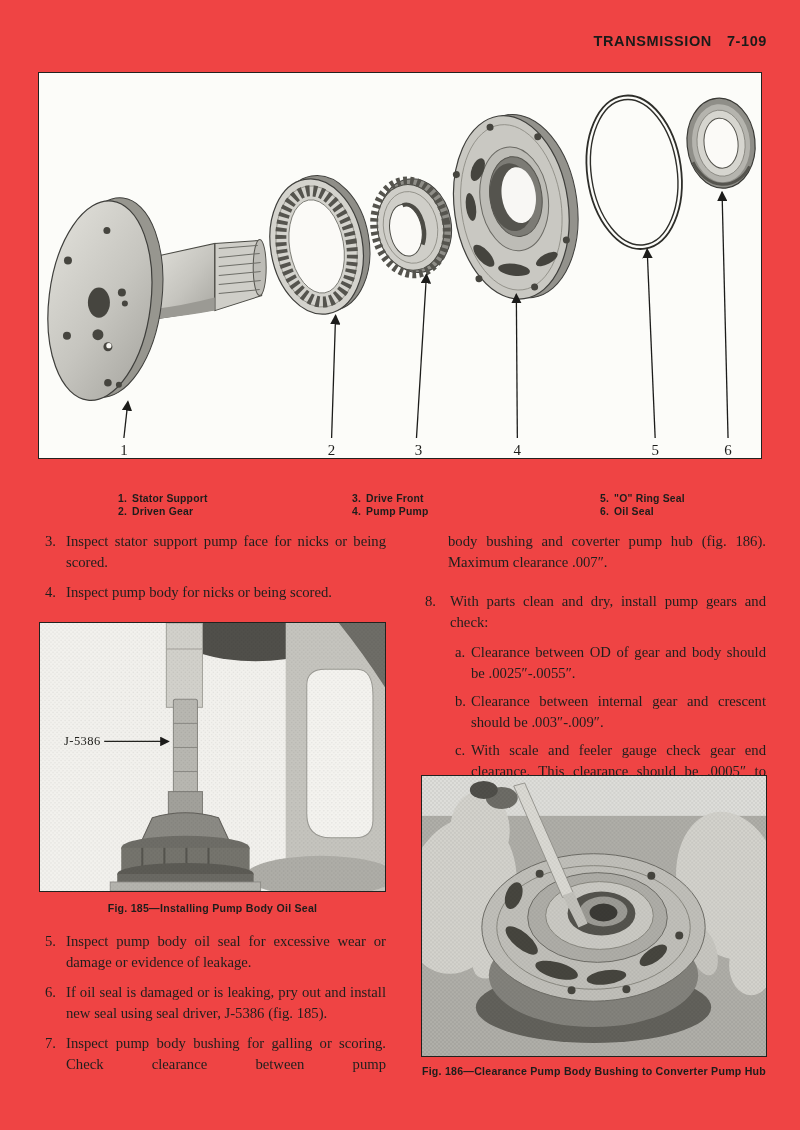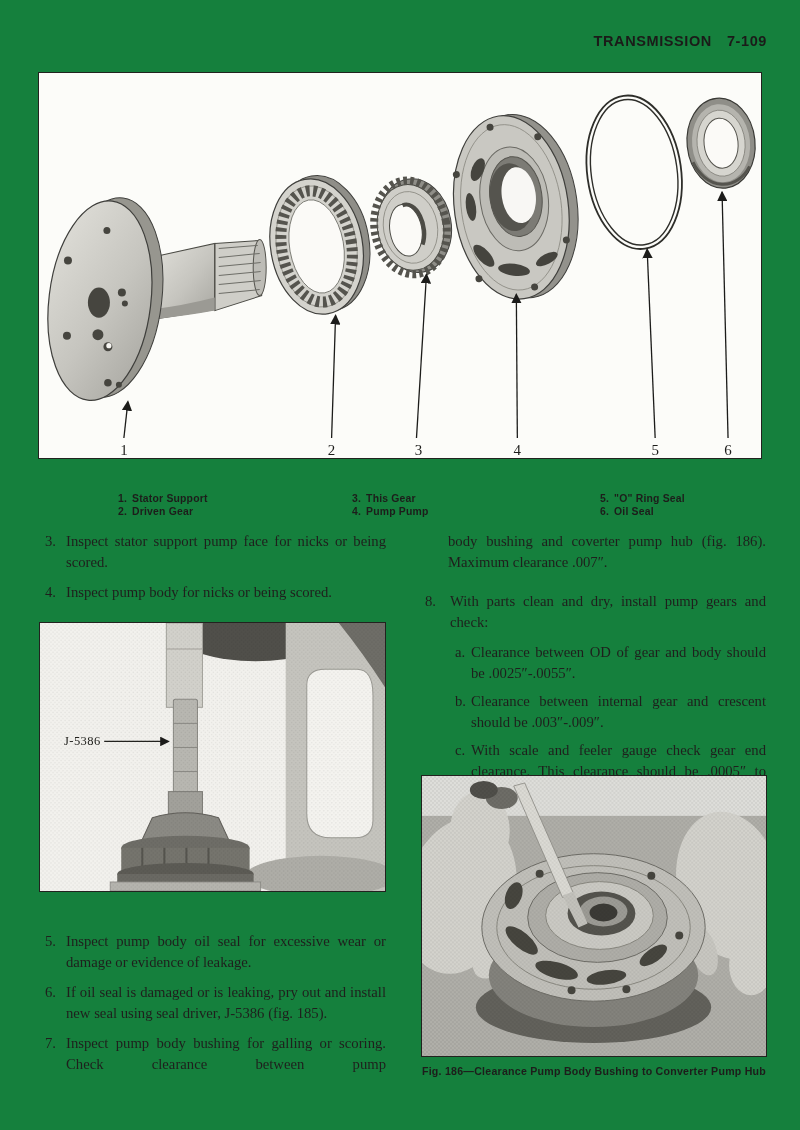--- a/index.html
+++ b/index.html
@@ -1,18 +1,18 @@
 <!DOCTYPE html>
 <html><head>
 <meta charset="utf-8">
 <style>
   html,body{margin:0;padding:0;background:#ffffff;}
   .page{
     position:relative; width:800px; height:1130px;
-    background:#15803d; overflow:hidden;
+    background:#ef4444; overflow:hidden;
     font-family:"Liberation Serif", serif; color:#1e1e1c;
   }
   
   .running-head{
     position:absolute; top:33px; right:33px;
     font-family:"Liberation Sans", sans-serif; font-weight:700;
     font-size:14.5px; letter-spacing:.6px; color:#1b1b19;
   }
   .running-head .pageno{margin-left:15px;}
   
@@ -170,21 +170,21 @@
     </svg>
   </div>
 
 
   <div class="legend">
     <div class="legend-col" id="legend-col-1">
       <div class="legend-item"><span class="lnum">1.</span><span>Stator Support</span></div>
       <div class="legend-item"><span class="lnum">2.</span><span>Driven Gear</span></div>
     </div>
     <div class="legend-col" id="legend-col-2">
-      <div class="legend-item"><span class="lnum">3.</span><span>This Gear</span></div>
+      <div class="legend-item"><span class="lnum">3.</span><span>Drive Front</span></div>
       <div class="legend-item"><span class="lnum">4.</span><span>Pump Pump</span></div>
     </div>
     <div class="legend-col" id="legend-col-3">
       <div class="legend-item"><span class="lnum">5.</span><span>"O" Ring Seal</span></div>
       <div class="legend-item"><span class="lnum">6.</span><span>Oil Seal</span></div>
     </div>
   </div>
 
   <div class="textcol" id="leftcol1">
     <div class="step">
@@ -255,20 +255,21 @@
         <rect x="77" y="250" width="136" height="12" fill="#6a6963"></rect>
         <rect x="70" y="258" width="150" height="9" fill="#b5b4ae" stroke="#8a8984" stroke-width="0.8"></rect>
       </g>
       <g>
         <text class="svglabel" x="24" y="122">J-5386</text>
         <line x1="64" y1="118" x2="128" y2="118" stroke="#23231f" stroke-width="1.2" marker-end="url(#ah)"></line>
       </g>
       <rect x="0" y="0" width="344" height="267" fill="url(#ht1)"></rect>
     </svg>
   </div>
+  <div class="caption" id="cap185">Fig. 185—Installing Pump Body Oil Seal</div>
 
   <div class="textcol" id="leftcol2">
     <div class="step">
       <span class="step-num">5.</span>
       <div class="step-text">Inspect pump body oil seal for excessive wear or damage or evidence of leakage.</div>
     </div>
     <div class="step">
       <span class="step-num">6.</span>
       <div class="step-text">If oil seal is damaged or is leaking, pry out and install new seal using seal driver, J-5386 (fig. 185).</div>
     </div>

